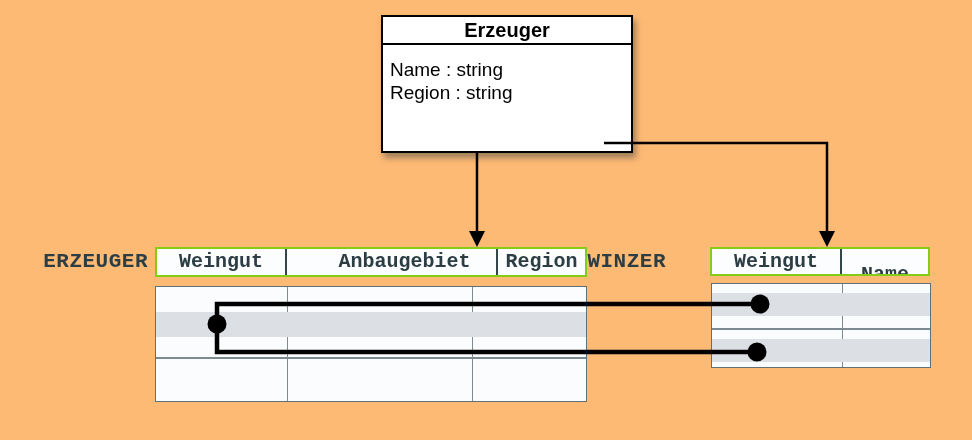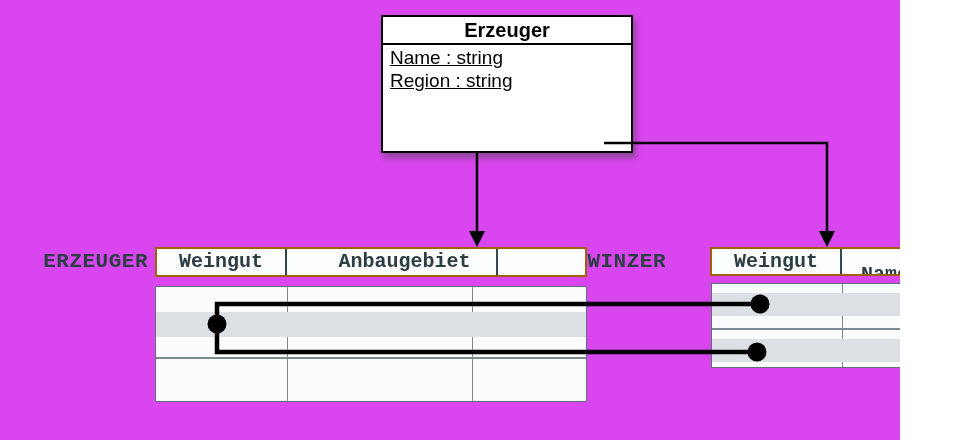--- a/index.html
+++ b/index.html
@@ -1,43 +1,43 @@
 <!DOCTYPE html>
 <html><head>
 <meta charset="utf-8">
 <style>
   html,body{margin:0;padding:0;}
   .stage{
-    position:relative;width:900px;height:440px;background:#d946ef;
+    position:relative;width:972px;height:440px;background:#fdba74;
     font-family:"Liberation Sans",sans-serif;overflow:hidden;
   }
   
   .uml-box{
     position:absolute;left:381px;top:15px;width:252px;height:138px;
     background:#ffffff;border:2px solid #000;box-sizing:border-box;
     box-shadow:3px 5px 6px rgba(70,70,70,.5);
   }
   .uml-title{
     height:26px;line-height:26px;border-bottom:2px solid #000;
     text-align:center;font-weight:bold;font-size:20px;color:#000;
   }
-  .uml-attrs{padding:1px 7px 0 7px;text-decoration:underline;}
+  .uml-attrs{padding:13px 7px 0 7px;}
   .uml-attr{font-size:19px;line-height:23px;color:#000;white-space:nowrap;}
   
   .tbl-label{
     position:absolute;height:26px;line-height:26px;text-align:right;
     font-family:"Liberation Mono",monospace;font-weight:bold;font-size:21px;
     color:#2c3e44;letter-spacing:.5px;white-space:nowrap;
   }
   #erz-label{left:30px;top:249px;width:118px;}
   #win-label{left:576px;top:249px;width:90px;}
   
   .hdr{
     position:absolute;display:flex;box-sizing:border-box;
-    border:2px solid #a16207;background:#fcfdfe;
+    border:2px solid #84cc16;background:#fcfdfe;
   }
   #erz-hdr{left:155px;top:247px;width:432px;height:30px;}
   #win-hdr{left:710px;top:247px;width:220px;height:29px;}
   .hcell{
     box-sizing:border-box;text-align:center;
     font-family:"Liberation Mono",monospace;font-weight:bold;font-size:20px;
     color:#2c3e44;line-height:25px;white-space:nowrap;overflow:hidden;
   }
   .hcell.sep{border-right:2px solid #33464c;}
   #erz-hdr .c1{width:130px;}
@@ -77,20 +77,21 @@
       <div class="uml-attr">Name : string</div>
       <div class="uml-attr">Region : string</div>
     </div>
   </div>
 
   <div class="tbl-label" id="erz-label">ERZEUGER</div>
 
   <div class="hdr" id="erz-hdr">
     <div class="hcell c1 sep">Weingut</div>
     <div class="hcell c2 sep">Anbaugebiet</div>
+    <div class="hcell c3">Region</div>
   </div>
 
   <div class="tbody" id="erz-body">
     <div class="vline v1"></div>
     <div class="vline v2"></div>
     <div class="hline h1"></div>
     <div class="band band1"></div>
   </div>
 
   <div class="tbl-label" id="win-label">WINZER</div>

